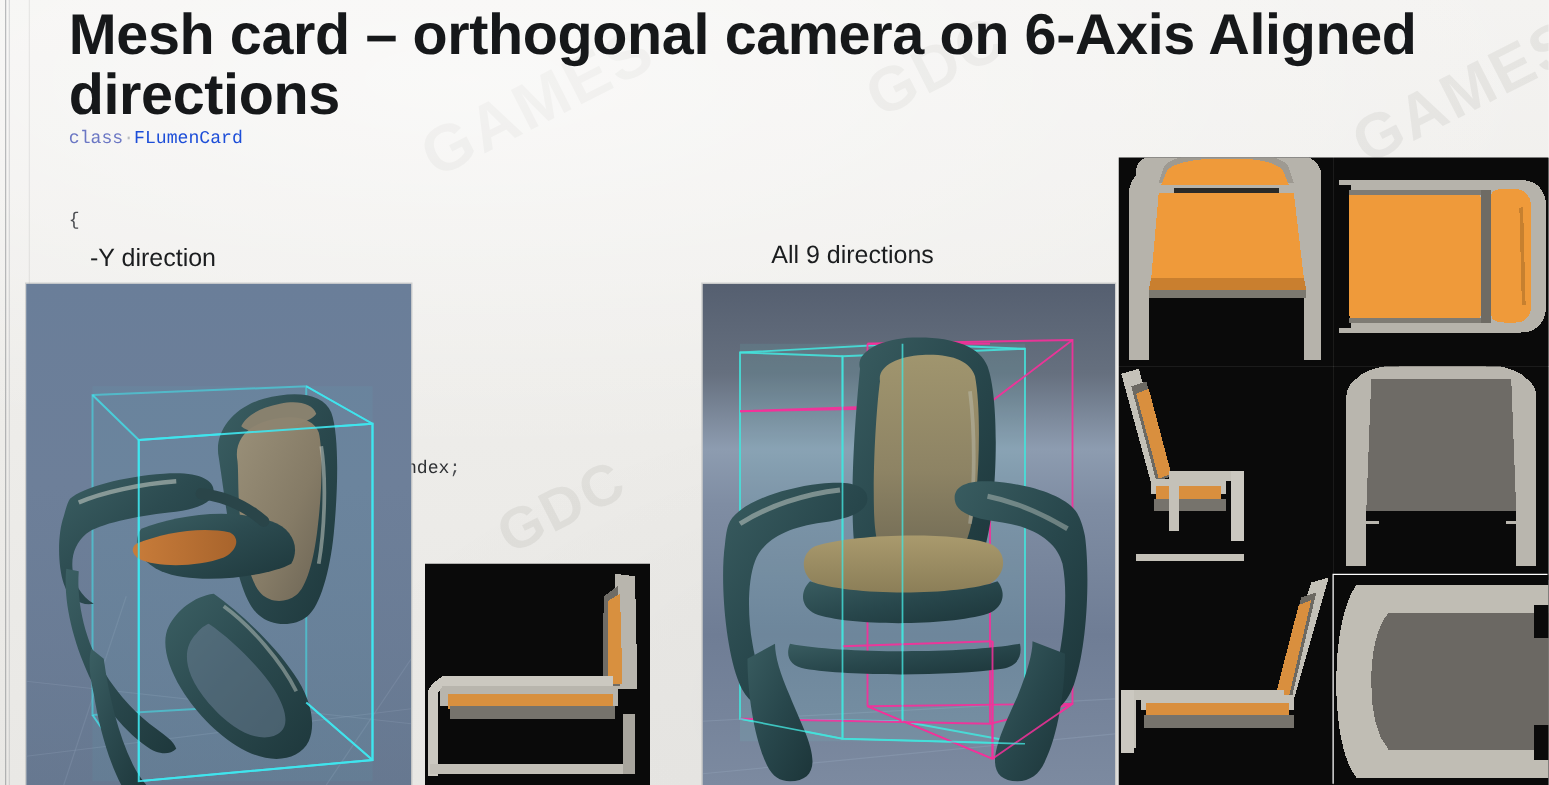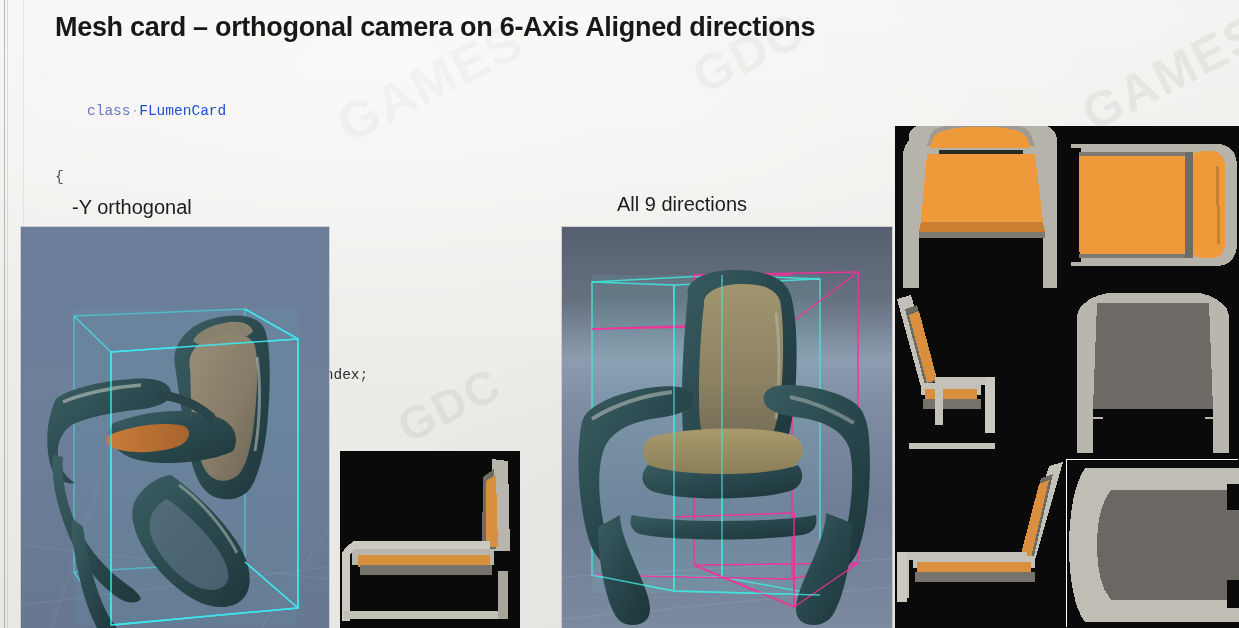--- a/index.html
+++ b/index.html
@@ -50,40 +50,40 @@
   .wm.w2{left:690px;top:24px;font-size:50px;}
   .wm.w3{left:1075px;top:44px;font-size:50px;}
   .wm.w4{left:395px;top:378px;font-size:46px;}
   .wm.w5{left:150px;top:500px;font-size:44px;}
 
   
   #title{
     position:absolute;
     left:55px; top:3px;
     width:1120px;
-    font-size:27px;
+    font-size:46px;
     font-weight:bold;
     color:#16181a;
     letter-spacing:-0.3px;
     line-height:48px;
     text-shadow:0 1px 0 rgba(255,255,255,.6);
   }
 
   
   #code{
     position:absolute;
     left:55px; top:56px;
     font-family:"Liberation Mono","DejaVu Sans Mono",monospace;
     font-size:14.5px;
     line-height:22px;
     color:#3a3c40;
     white-space:pre;
   }
   #code .ln{height:22px;}
-  .k-class{color:#6b77c4;margin-left:32px;}
+  .k-class{color:#6b77c4;}
   .t-type{color:#1d4ed8;}
   .id-dark{color:#2f3134;}
   .id-blue{color:#8e97ab;}
   .dot{color:#b9bcc2;}
   .punct{color:#4a4c50;}
   .kw-italic{color:#7f8ba8;font-style:italic;}
 
   
   .sublabel{
     position:absolute;
@@ -163,21 +163,21 @@
 
   <div id="code">
     <div class="ln"><span class="k-class">class</span><span class="dot">·</span><span class="t-type">FLumenCard</span></div>
     <div class="ln"><span class="punct">{</span></div>
     <div class="ln"><span class="dot">····</span><span class="id-dark">FLumenCardOBB</span><span class="dot">·</span><span class="id-blue">LocalOBB</span><span class="punct">;</span></div>
     <div class="ln"><span class="dot">····</span><span class="id-dark">FLumenCardOBB</span><span class="dot">·</span><span class="id-blue">WorldOBB</span><span class="punct">;</span></div>
     <div class="ln"><span class="dot">····</span><span class="kw-italic">uint8</span><span class="dot">·</span><span class="id-dark">AxisAlignedDirectionIndex</span><span class="punct">;</span></div>
     <div class="ln"><span class="punct">};</span></div>
   </div>
 
-  <div class="sublabel" id="label-left">-Y orthogonal</div>
+  <div class="sublabel" id="label-left">-Y direction</div>
   <div class="sublabel" id="label-right">All 9  directions</div>
 
   <div class="viewport" id="vp-left">
     <div class="sky"></div>
     <svg class="wire" viewBox="0 0 308 401" width="308" height="401">
       <defs>
         <linearGradient id="L_body" x1="0" y1="0" x2="1" y2="1">
           <stop offset="0%" stop-color="#3b5f63"></stop>
           <stop offset="45%" stop-color="#2c4b50"></stop>
           <stop offset="100%" stop-color="#1e383c"></stop>

